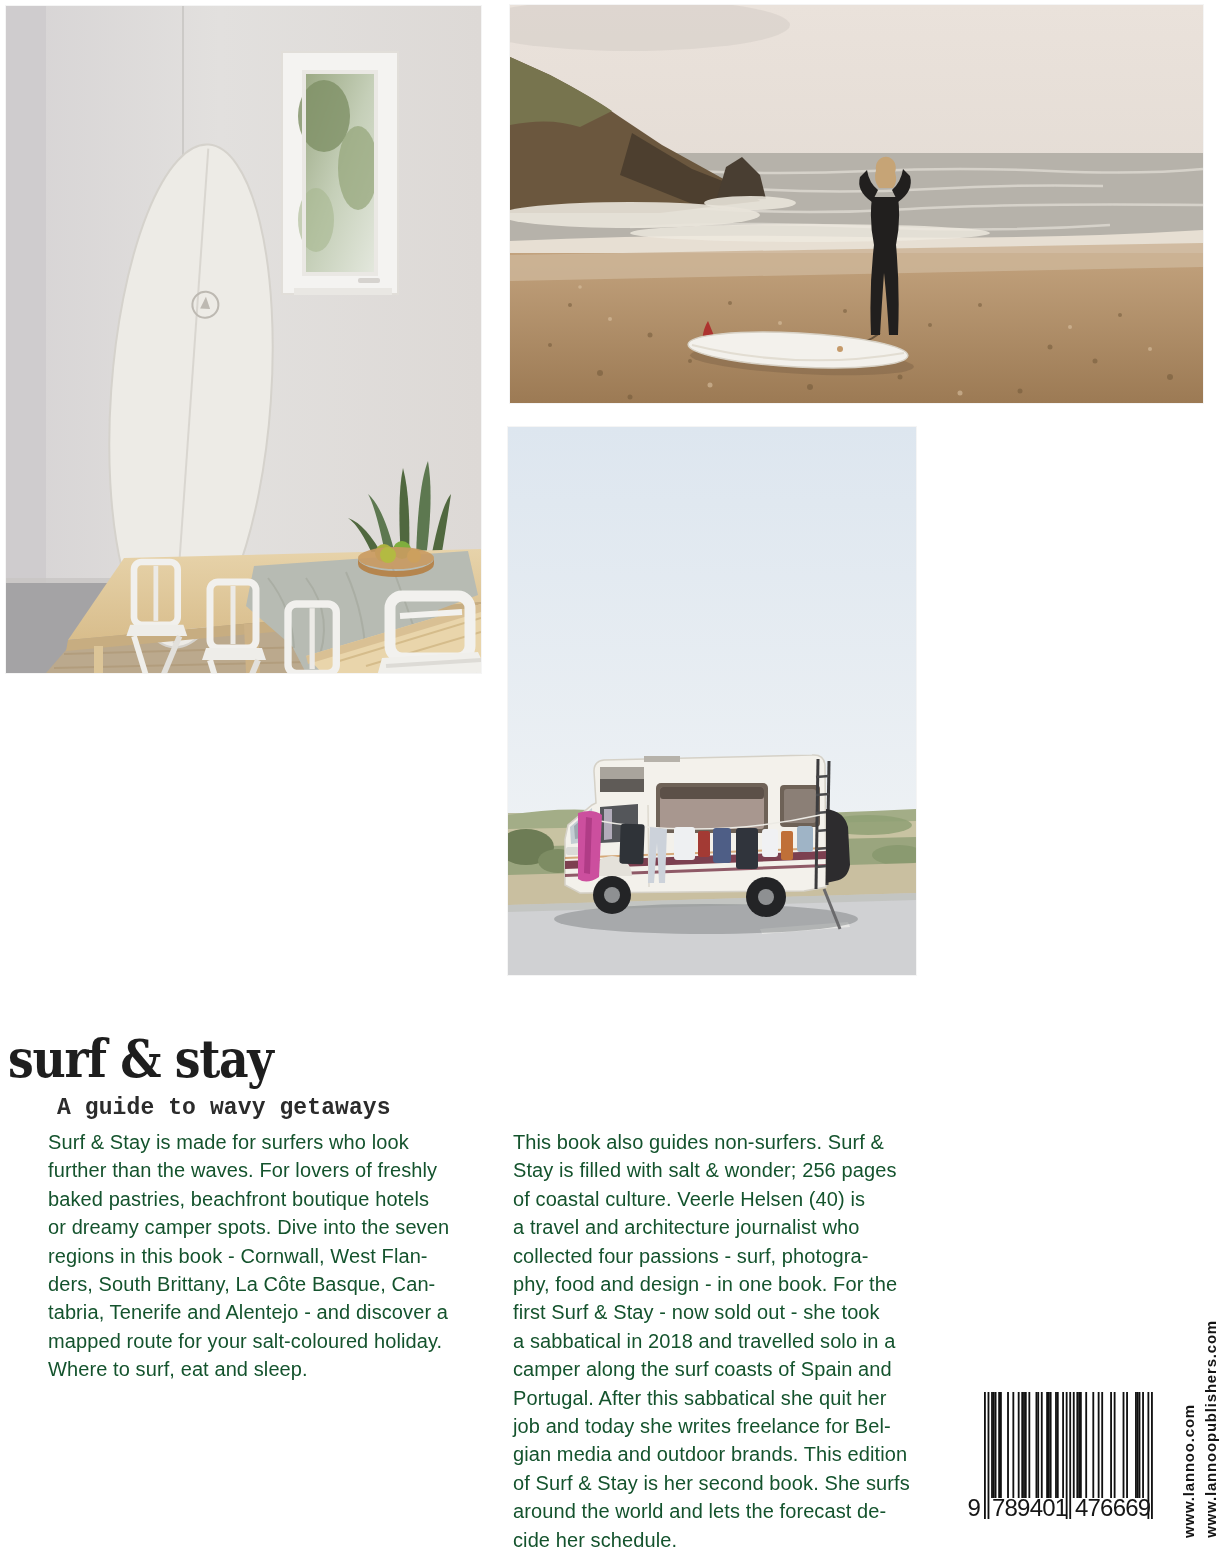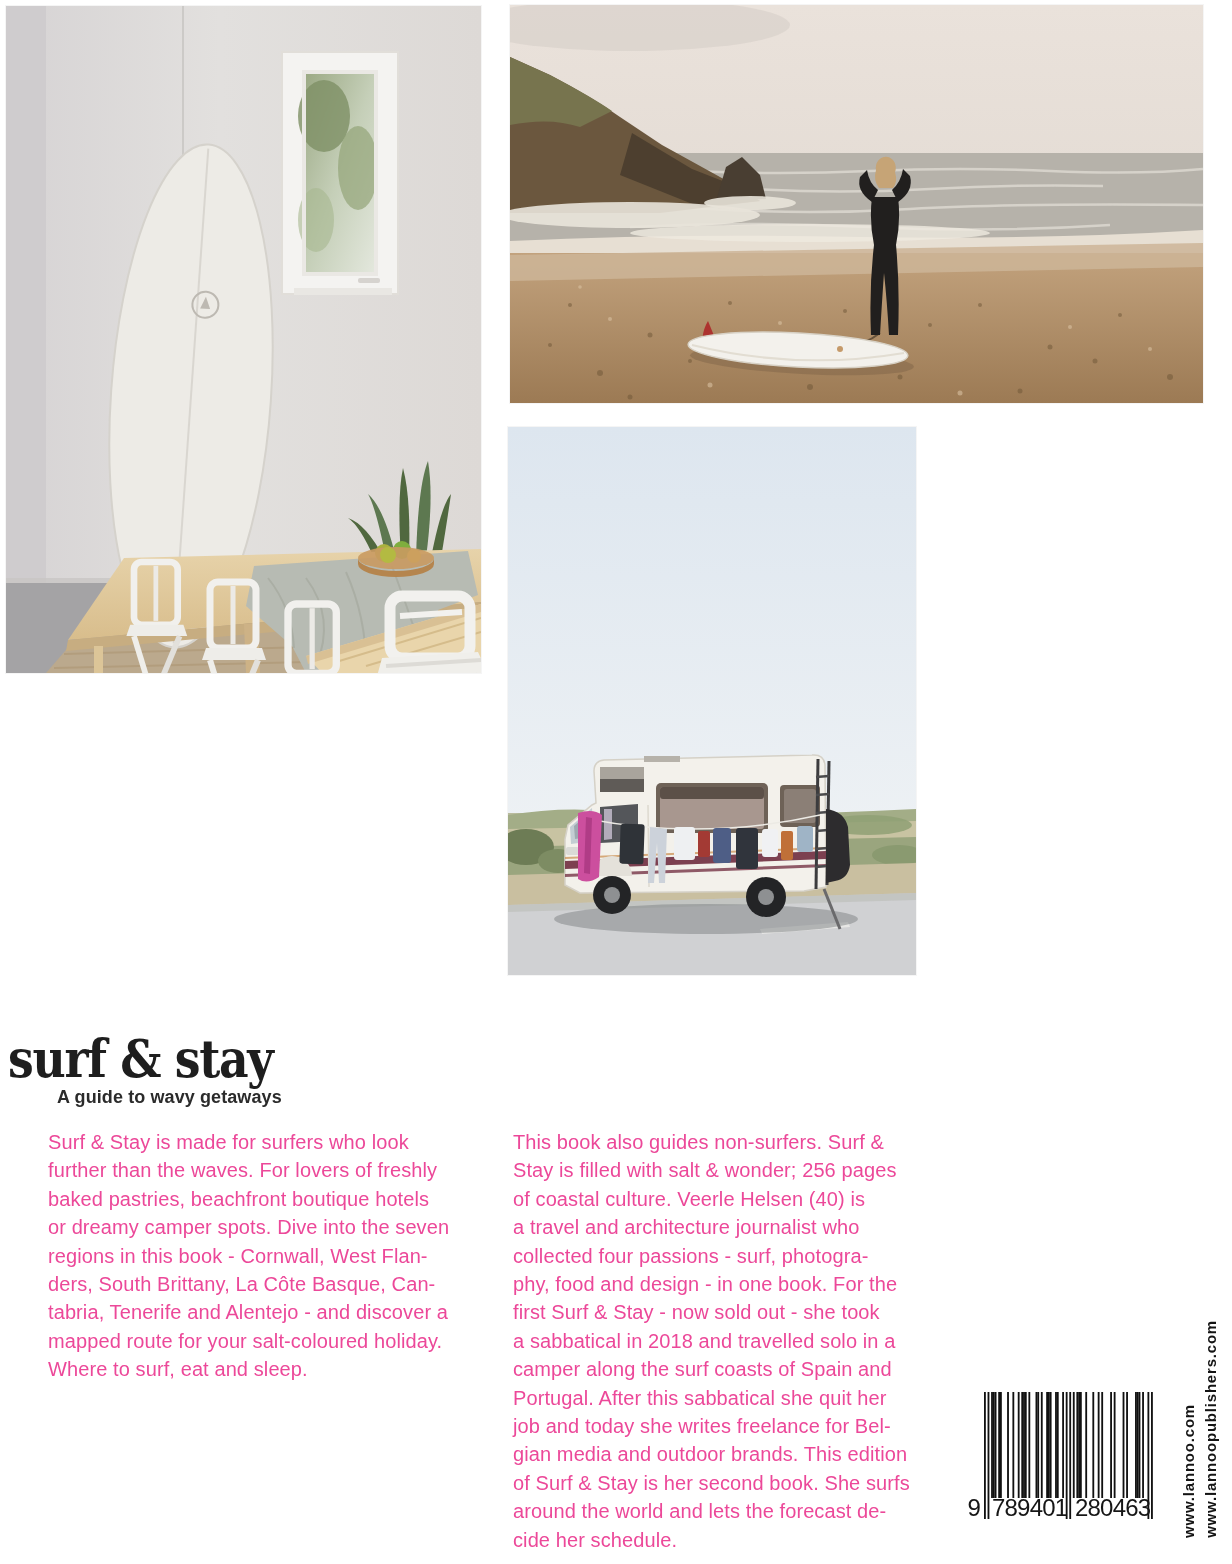--- a/index.html
+++ b/index.html
@@ -18,27 +18,27 @@
   #photo-camper   { left:508px; top:427px; width:408px; height:548px; }
 
   #title-block { position:absolute; left:8px; top:1030px; }
   #book-title {
     font-family:"DejaVu Serif","Liberation Serif",serif;
     font-weight:700; font-size:52px; line-height:1.1; color:#1e1e1e;
     letter-spacing:-1.5px; transform:scaleX(0.88); transform-origin:left top;
     white-space:nowrap;
   }
   #book-subtitle {
-    margin-left:49px; margin-top:0;
-    font-size:18px; font-weight:700; color:#2b2b2b; letter-spacing:0.1px;
+    margin-left:49px; margin-top:8px;
+    font-size:23px; font-weight:700; color:#2b2b2b; letter-spacing:0.1px;font-family:Liberation Mono, monospace;
   }
 
   .col {
     position:absolute; top:1128px; white-space:pre-line;
-    font-size:20px; line-height:28.4px; color:#ec4899; letter-spacing:0.1px;
+    font-size:20px; line-height:28.4px; color:#14532d; letter-spacing:0.1px;
   }
   #col-left  { left:48px;  width:470px; }
   #col-right { left:513px; width:460px; }
 
   #barcode-block { position:absolute; left:968px; top:1392px; width:200px; height:140px; }
   #barcode-bars  { position:absolute; left:16px; top:0; width:169px; height:128px; }
   .bc-digit {
     position:absolute; top:102px; font-size:24px; letter-spacing:-0.8px;
     color:#161616; font-family:"Liberation Sans",sans-serif;
   }
@@ -427,21 +427,21 @@
         <rect x="141.47" y="0" width="1.82" height="106"></rect>
         <rect x="150.32" y="0" width="1.82" height="106"></rect>
         <rect x="152.08" y="0" width="1.82" height="106"></rect>
         <rect x="153.85" y="0" width="1.82" height="106"></rect>
         <rect x="157.39" y="0" width="1.82" height="106"></rect>
         <rect x="162.69" y="0" width="1.82" height="127"></rect>
         <rect x="166.23" y="0" width="1.82" height="127"></rect>
       </svg>
     <span class="bc-digit" id="bc-d0">9</span>
     <span class="bc-digit" id="bc-g1">789401</span>
-    <span class="bc-digit" id="bc-g2">280463</span>
+    <span class="bc-digit" id="bc-g2">476669</span>
   </div>
 
   <div id="vlinks">
     <span>www.lannoo.com</span>
     <span>www.lannoopublishers.com</span>
   </div>
 
 </div>
 
 </body></html>

